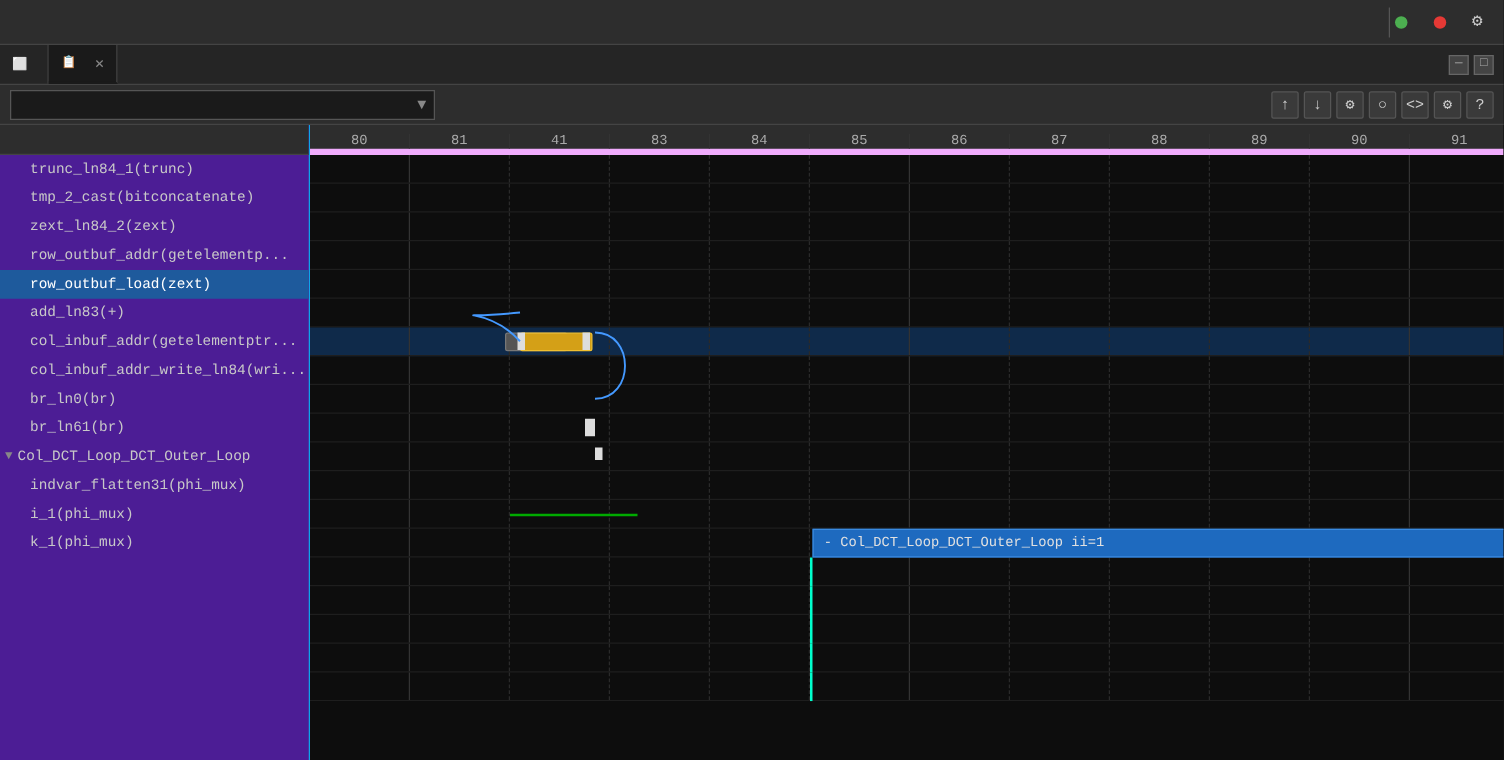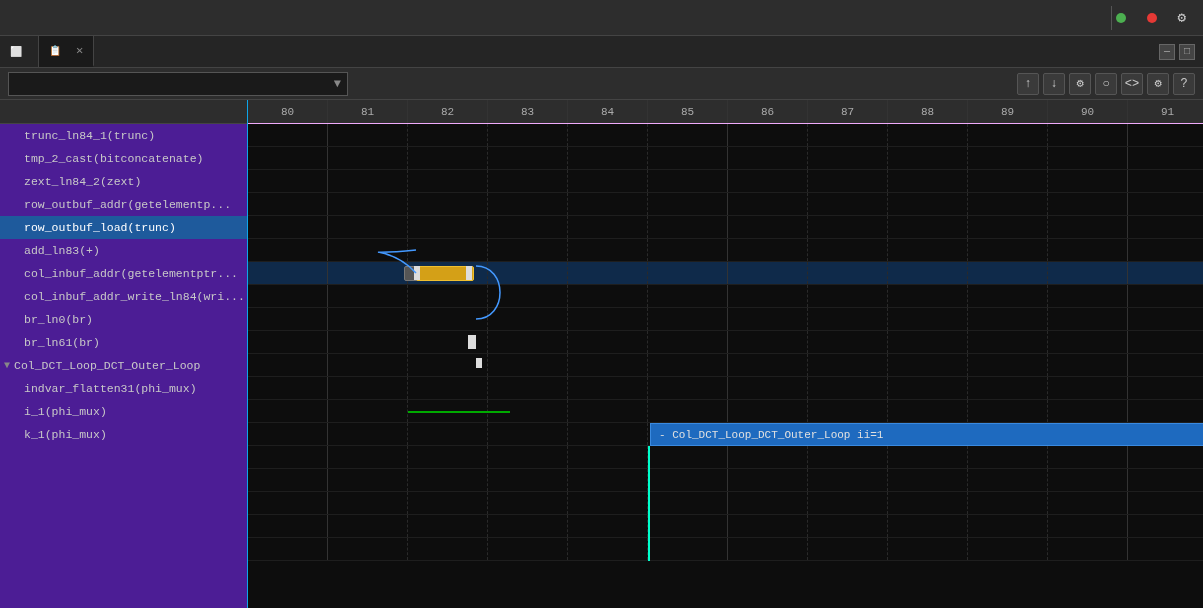--- a/index.html
+++ b/index.html
@@ -177,22 +177,23 @@
     .right-panel {
       flex: 1;
       background: #0d0d0d;
       overflow: hidden;
       position: relative;
     }
     .grid-header {
       background: #2d2d2d;
       height: 24px;
       display: flex;
-      border-bottom: 1px solid #f0abfc;
+      border-bottom: 5px solid #f0abfc;
       overflow: hidden;
+      align-items: flex-end;
     }
     .grid-header-cell {
       min-width: 80px;
       flex: 0 0 80px;
       display: flex;
       align-items: center;
       justify-content: center;
       border-right: 1px solid #333;
       font-size: 11px;
       color: #aaa;
@@ -353,21 +354,21 @@
         <div class="op-item indent1">
           <span>tmp_2_cast(bitconcatenate)</span>
         </div>
         <div class="op-item indent1">
           <span>zext_ln84_2(zext)</span>
         </div>
         <div class="op-item indent1">
           <span>row_outbuf_addr(getelementp...</span>
         </div>
         <div class="op-item selected indent1">
-          <span>row_outbuf_load(trunc)</span>
+          <span>row_outbuf_load(zext)</span>
         </div>
         <div class="op-item indent1">
           <span>add_ln83(+)</span>
         </div>
         <div class="op-item indent1">
           <span>col_inbuf_addr(getelementptr...</span>
         </div>
         <div class="op-item indent1">
           <span>col_inbuf_addr_write_ln84(wri...</span>
         </div>
@@ -391,21 +392,21 @@
           <span>k_1(phi_mux)</span>
         </div>
       </div>
   </div>
 
   <div class="right-panel">
 
     <div class="grid-header" id="grid-header">
         <div class="grid-header-cell">80</div>
         <div class="grid-header-cell">81</div>
-        <div class="grid-header-cell">82</div>
+        <div class="grid-header-cell">41</div>
         <div class="grid-header-cell">83</div>
         <div class="grid-header-cell">84</div>
         <div class="grid-header-cell">85</div>
         <div class="grid-header-cell">86</div>
         <div class="grid-header-cell">87</div>
         <div class="grid-header-cell">88</div>
         <div class="grid-header-cell">89</div>
         <div class="grid-header-cell">90</div>
         <div class="grid-header-cell">91</div>
       </div>

